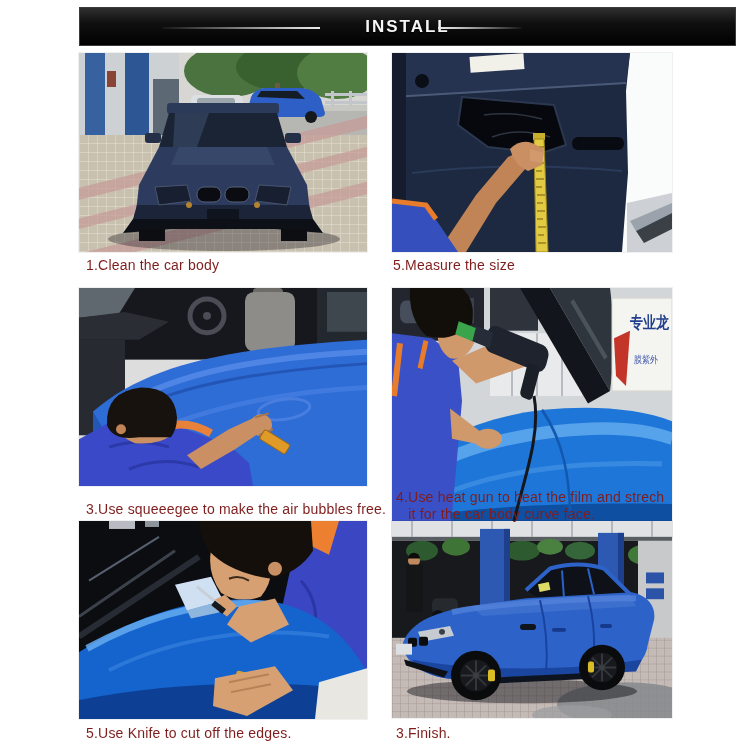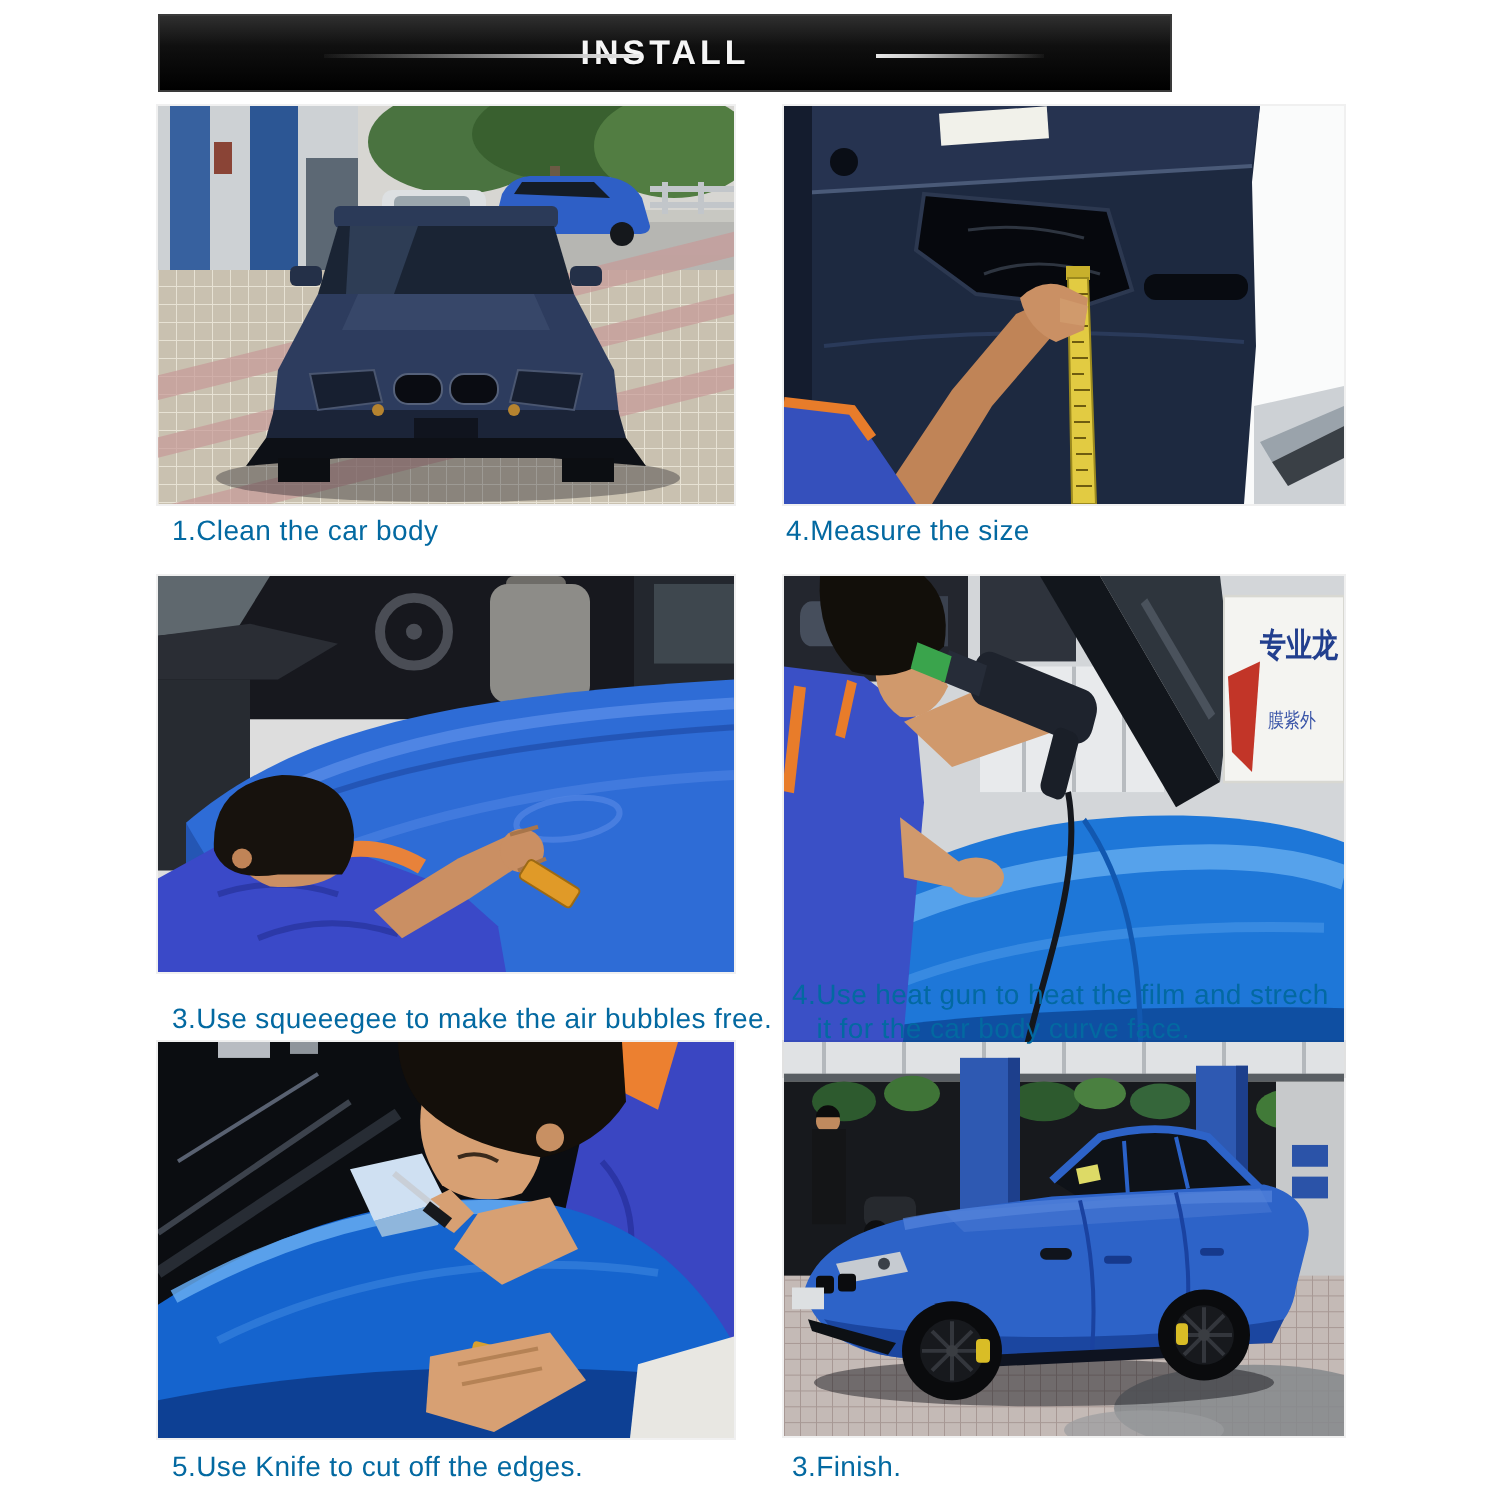--- a/index.html
+++ b/index.html
@@ -1,40 +1,40 @@
 <!DOCTYPE html>
 <html><head>
 <meta charset="utf-8">
 <style>
   html,body{margin:0;padding:0;background:#ffffff;}
   .page{position:relative;width:750px;height:750px;background:#ffffff;overflow:hidden;
         font-family:"Liberation Sans",sans-serif;}
   
-  .install-bar{position:absolute;left:79px;top:7px;width:507px;height:39px;
+  .install-bar{position:absolute;left:79px;top:7px;width:657px;height:39px;
     background:linear-gradient(180deg,#2f2f2f 0%,#101010 40%,#000 100%);
     border:1px solid #3a3a3a;box-sizing:border-box;
     display:flex;align-items:center;justify-content:center;}
   .install-title{font-size:17px;font-weight:bold;color:#f5f5f5;letter-spacing:2px;
     text-shadow:0 1px 1px #000;}
   .rule{position:absolute;height:2px;top:19px;}
   .rule-left{left:82px;width:158px;
     background:linear-gradient(90deg,rgba(180,180,180,0.05),#cfcfcf 85%,#e8e8e8);}
   .rule-right{left:358px;width:84px;
     background:linear-gradient(90deg,#e8e8e8,#cfcfcf 20%,rgba(180,180,180,0.05));}
   
   .photo{position:absolute;overflow:hidden;background:#dddddd;box-shadow:0 0 0 1px rgba(0,0,0,0.06);}
   .photo svg{display:block;width:100%;height:100%;}
   .p1{left:79px;top:53px;width:288px;height:199px;}
   .p2{left:392px;top:53px;width:280px;height:199px;}
   .p3{left:79px;top:288px;width:288px;height:198px;}
   .p4{left:392px;top:288px;width:280px;height:250px;}
   .p5{left:79px;top:521px;width:288px;height:198px;}
   .p6{left:392px;top:521px;width:280px;height:197px;}
   
-  .caption{position:absolute;font-size:14px;line-height:17px;color:#0369a1;
+  .caption{position:absolute;font-size:14px;line-height:17px;color:#7f1d1d;
     white-space:pre-wrap;letter-spacing:0.2px;}
   .c1{left:86px;top:257px;}
   .c2{left:393px;top:257px;}
   .c3{left:86px;top:489px;margin-top:12px;}
   .c4{left:396px;top:489px;}
   .c5{left:86px;top:725px;}
   .c6{left:396px;top:725px;}
 </style>
 </head>
 <body>
@@ -358,20 +358,20 @@
         <circle cx="210" cy="148" r="23" fill="#0a0b0d"></circle>
         <circle cx="210" cy="148" r="15" fill="#17191d"></circle>
         <path d="M210 134 V162 M196 148 H224 M200 138 L220 158 M220 138 L200 158" stroke="#33363c" stroke-width="2"></path>
         <rect x="196" y="142" width="6" height="11" rx="2" fill="#d9bd26"></rect>
         <circle cx="210" cy="148" r="3" fill="#3a3d42"></circle>
       </g>
     </svg>
   </div>
 
   <div class="caption c1">1.Clean the car body</div>
-  <div class="caption c2">4.Measure the size</div>
+  <div class="caption c2">5.Measure the size</div>
   <div class="caption c3">3.Use squeeegee to make the air bubbles free.</div>
   <div class="caption c4">4.Use heat gun to heat the film and strech
    it for the car body curve face.</div>
   <div class="caption c5">5.Use Knife to cut off the edges.</div>
   <div class="caption c6">3.Finish.</div>
 
 </div>
 
 </body></html>

